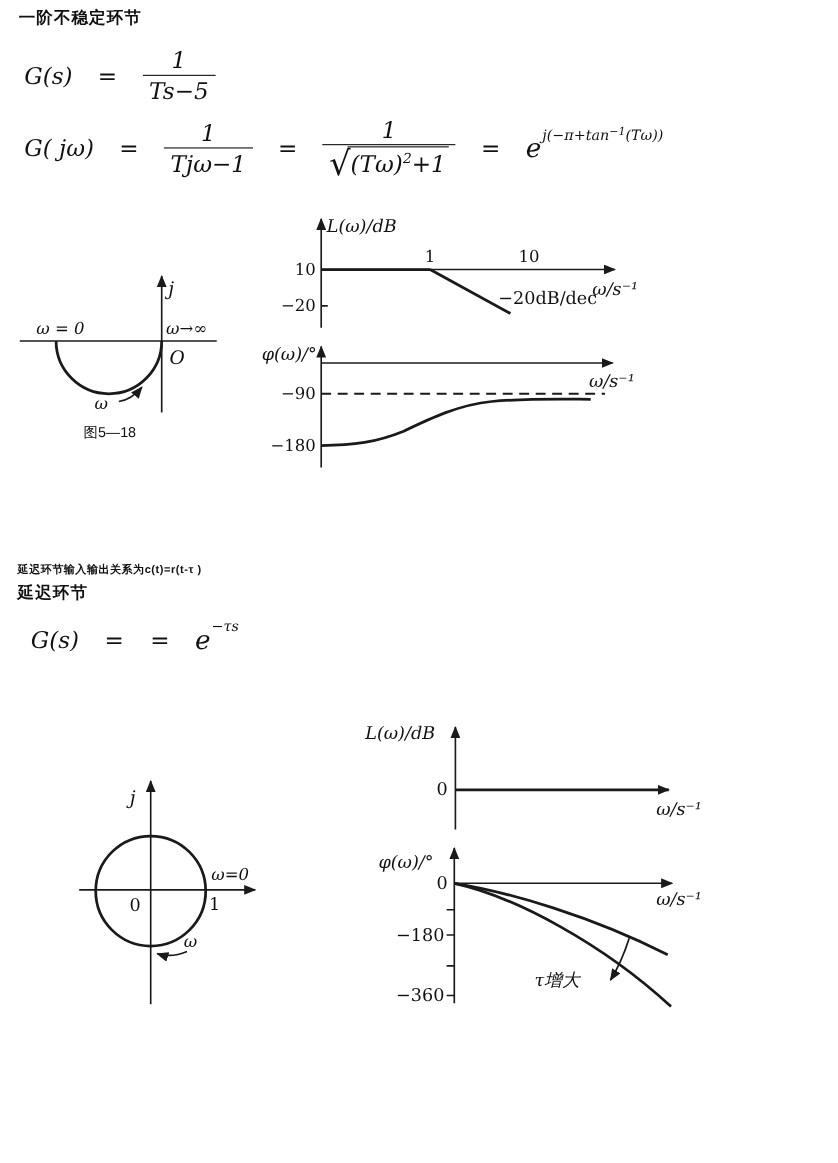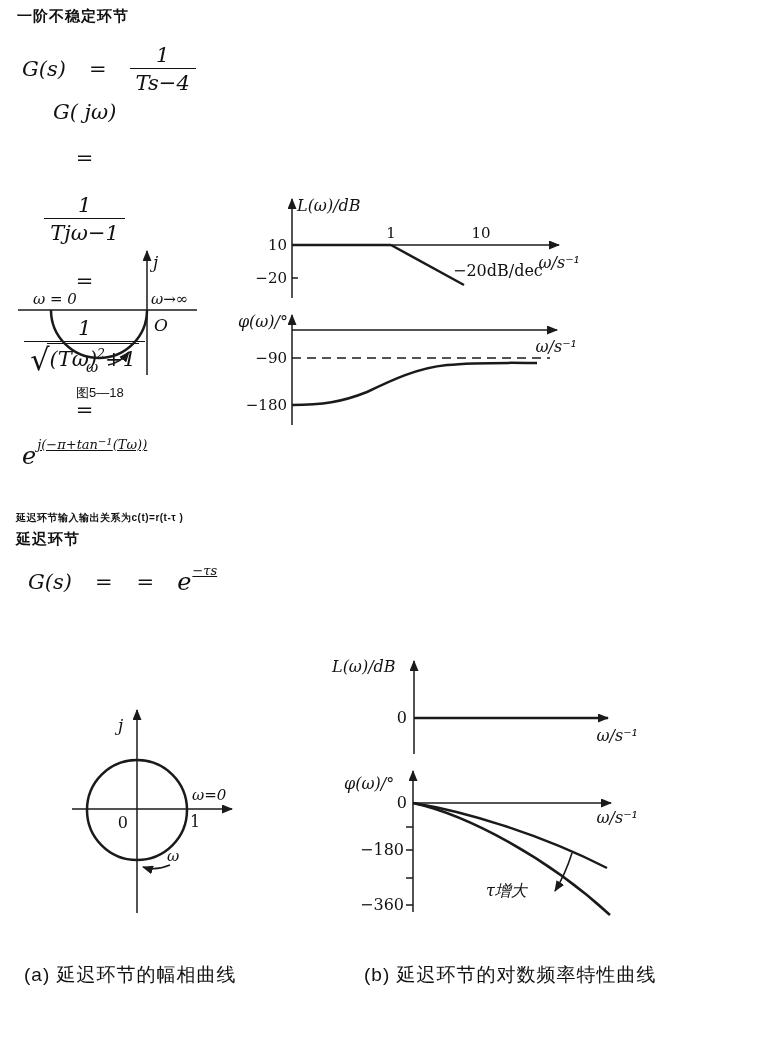--- a/index.html
+++ b/index.html
@@ -17,21 +17,21 @@
            font-size:21px;color:#111;}
   .formula .eq{font-style:normal;padding:0 1px;}
   .frac{display:inline-flex;flex-direction:column;align-items:center;line-height:1.25;}
   .frac .num{padding:0 10px;}
   .frac .den{border-top:1.7px solid #111;padding:1px 6px 0;}
   .sqrt{display:inline-flex;align-items:flex-end;}
   .sqrt .rad{font-style:normal;font-size:1.45em;line-height:0.8;margin-right:-3px;}
   .sqrt .body{border-top:1.7px solid #111;padding:2px 3px 0;}
   .ebase{display:inline-flex;align-items:flex-start;}
   .ebase .e{font-size:24px;line-height:1;}
-  .exp{font-size:13px;position:relative;top:-7px;margin-left:1px;text-decoration:underline;}
+  .exp{font-size:13px;position:relative;top:-7px;margin-left:1px;}
   .exp .isup{font-size:10px;position:relative;top:-4px;}
   sup.s2{font-size:0.6em;}
   
   svg text{font-family:"DejaVu Serif","Liberation Serif",serif;fill:#111;}
   .it{font-style:italic;}
   .t15{font-size:15px;} .t16{font-size:16px;} .t17{font-size:17px;}
   .ax{stroke:#1a1a1a;stroke-width:1.5;fill:none;}
   .curve{stroke:#1a1a1a;stroke-width:2.5;fill:none;}
   .thin{stroke:#1a1a1a;stroke-width:1.6;fill:none;}
   .dash{stroke:#1a1a1a;stroke-width:1.7;fill:none;stroke-dasharray:9 6;}
@@ -41,25 +41,25 @@
 
 <div id="page">
 
   <div class="abs h1" style="left:17px;top:7px;">一阶不稳定环节</div>
 
   <div class="formula" style="left:22px;top:40px;height:58px;">
     <span>G(s)</span>
     <span class="eq">=</span>
     <span class="frac">
       <span class="num">1</span>
-      <span class="den">Ts−4</span>
+      <span class="den">Ts−5</span>
     </span>
   </div>
 
-  <div class="formula" style="left:22px;top:100px;height:70px;flex-direction:column;">
+  <div class="formula" style="left:22px;top:100px;height:70px;">
     <span>G( jω)</span>
     <span class="eq">=</span>
     <span class="frac">
       <span class="num">1</span>
       <span class="den">Tjω−1</span>
     </span>
     <span class="eq">=</span>
     <span class="frac">
       <span class="num">1</span>
       <span class="den">
@@ -189,16 +189,14 @@
     <path class="curve" d="M85,40 C140,52 220,95 282,152"></path>
     <path class="thin" d="M244,90 Q237,112 227,128" marker-end="url(#ah-f)"></path>
     <text class="t16 it" x="16" y="26">φ(ω)/°</text>
     <text class="t16" x="79" y="45" text-anchor="end">0</text>
     <text class="t16 it" x="310" y="60" text-anchor="end">ω/s⁻¹</text>
     <text class="t16" x="76" y="92" text-anchor="end">−180</text>
     <text class="t16" x="76" y="147" text-anchor="end">−360</text>
     <text class="t16 it" x="158" y="133">τ增大</text>
   </svg>
 
-  <div class="abs caption" style="left:24px;top:962px;">(a) 延迟环节的幅相曲线</div>
-  <div class="abs caption" style="left:364px;top:962px;">(b) 延迟环节的对数频率特性曲线</div>
 
 </div>
 
 </body></html>

